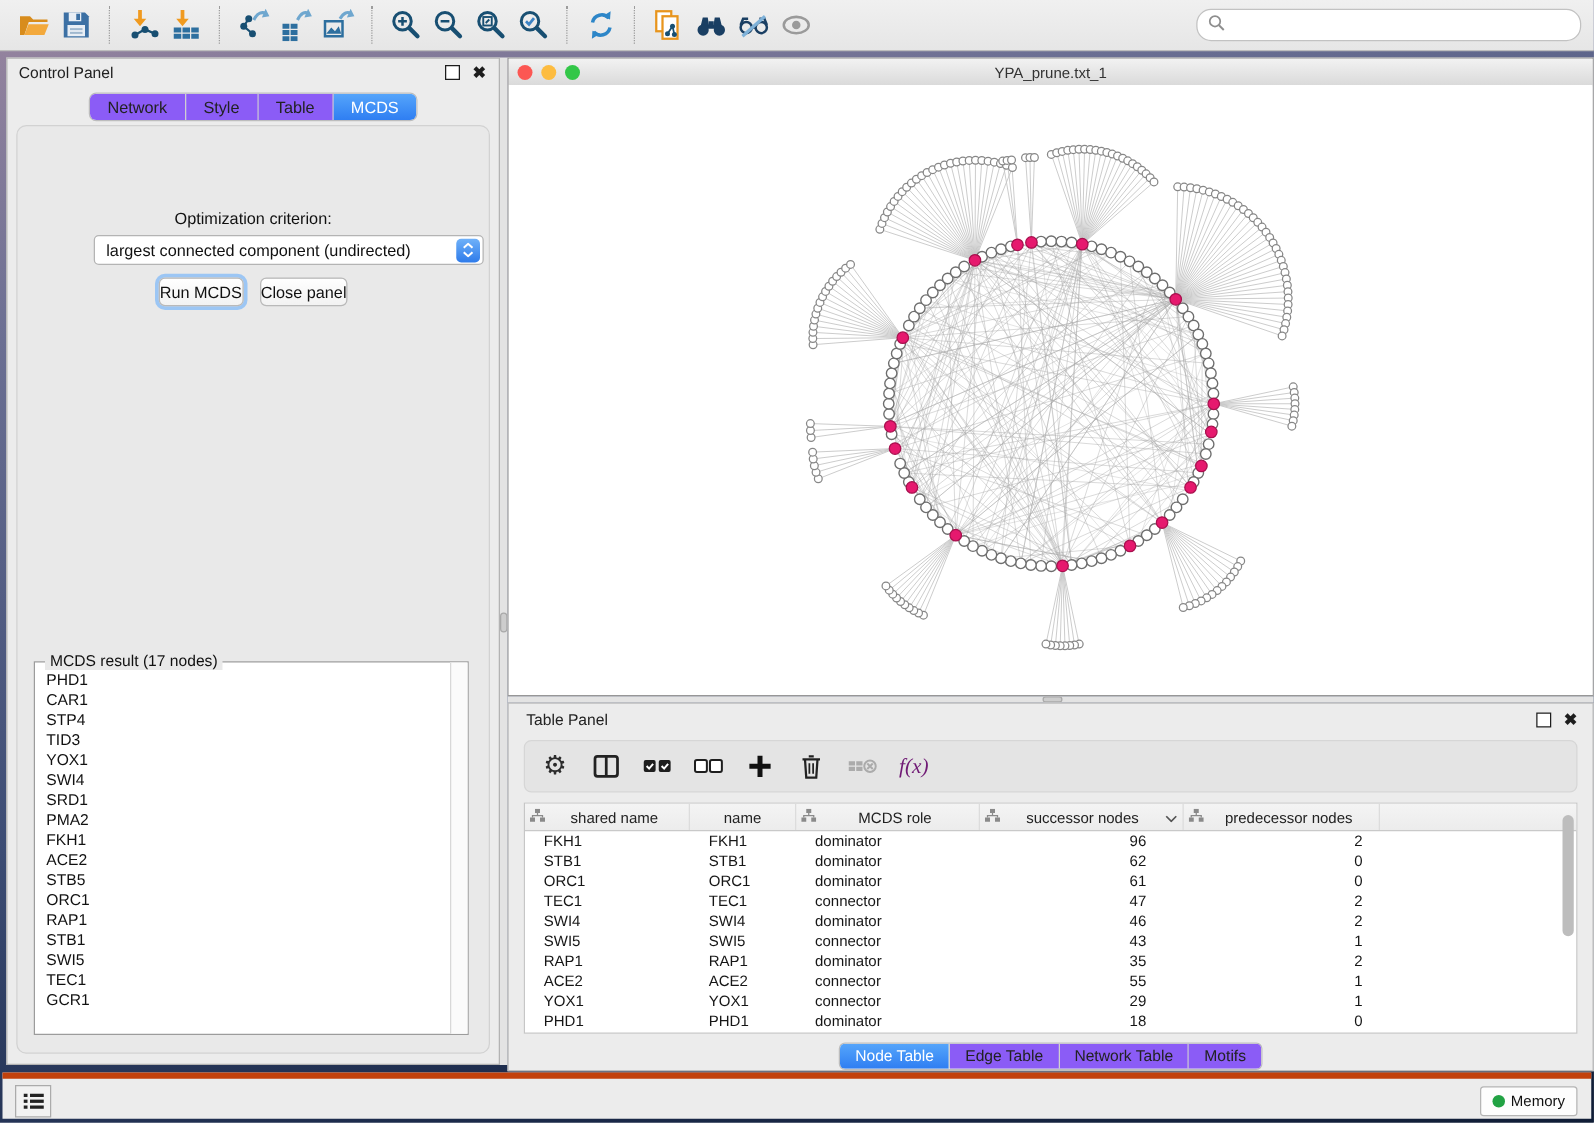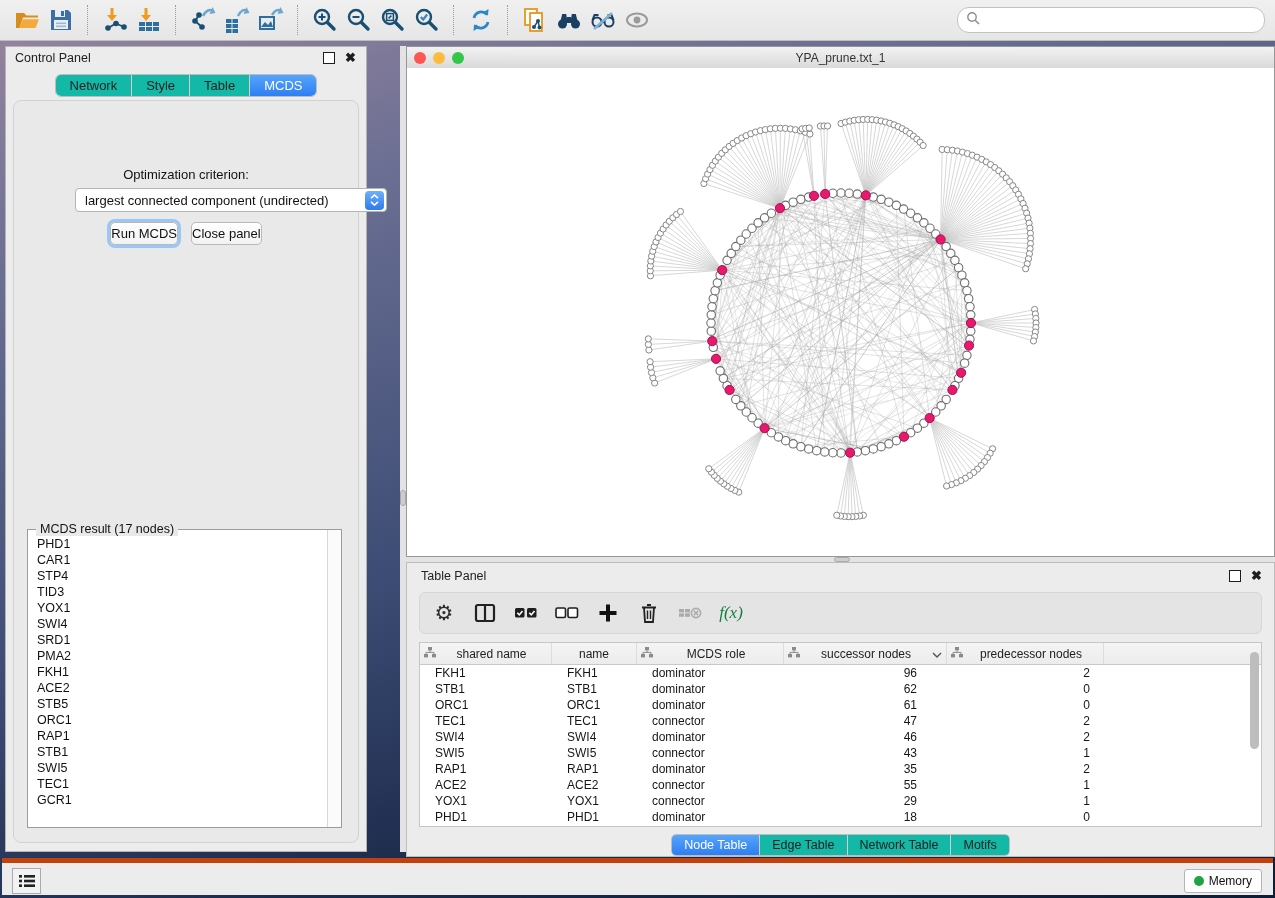--- a/index.html
+++ b/index.html
@@ -8,28 +8,28 @@
   .abs{position:absolute;}
   
   .toolbar{left:0;top:0;width:1275px;height:41px;background:linear-gradient(#f0f0f0,#e6e6e6);
     border-bottom:1px solid #bdbdbd;display:flex;align-items:center;padding:0 10px;box-sizing:border-box;}
   .tbi{width:34px;height:34px;display:flex;align-items:center;justify-content:center;border-radius:4px;flex:0 0 auto;}
   .tb-sep{width:1px;height:30px;border-left:1px dotted #9c9c9c;margin:0 9px;flex:0 0 auto;}
   .searchbox{margin-left:auto;width:290px;height:24px;background:#fff;border:1px solid #c2c2c2;border-radius:12px;
     display:flex;align-items:center;padding:0 8px;}
   .searchbox input{border:none;outline:none;flex:1;font-size:12px;background:transparent;font-family:"Liberation Sans",sans-serif;}
   
-  .cpanel{left:5px;top:46px;width:362px;height:806px;background:#ececec;border:1px solid #b3b3b3;box-sizing:border-box;}
+  .cpanel{left:5px;top:46px;width:395px;height:806px;background:#ececec;border:1px solid #b3b3b3;box-sizing:border-box;}
   .panel-title{font-size:12.5px;color:#222;}
   .win-btns{position:absolute;right:10px;top:5px;display:flex;gap:10px;align-items:center;}
   .float-btn{width:10px;height:10px;border:1.6px solid #1d1d1d;display:inline-block;background:#fff;}
   .close-btn{font-size:13px;font-weight:bold;color:#1d1d1d;line-height:10px;cursor:default;}
   .tabs{position:absolute;left:0;right:0;top:27px;display:flex;justify-content:center;}
   .seg{display:flex;border:1px solid #bdbdbd;border-radius:6px;overflow:hidden;background:#fff;height:21px;}
-  .seg .tab{padding:0 14px;font-size:13px;color:#222;display:flex;align-items:center;border-right:1px solid #cfcfcf;background:#14b8a6;}
+  .seg .tab{padding:0 14px;font-size:13px;color:#222;display:flex;align-items:center;border-right:1px solid #cfcfcf;background:#8b5cf6;}
   .seg .tab:last-child{border-right:none;}
   .seg .tab.sel{background:linear-gradient(#55a5fb,#2f7ef2);color:#fff;}
   .cp-card{position:absolute;left:7px;right:7px;top:53px;bottom:8px;background:#e9e9e9;border:1px solid #d2d2d2;border-radius:8px;}
   .crit-label{position:absolute;left:0;right:0;top:66px;text-align:center;font-size:13px;color:#111;}
   .dropdown{position:absolute;left:40px;top:87px;width:312px;height:24px;background:#fff;border:1px solid #b4b4b4;border-radius:4px;
     display:flex;align-items:center;box-sizing:border-box;margin-left:21px;}
   .dropdown .dd-text{flex:1;font-size:13px;color:#111;padding-left:9px;white-space:nowrap;}
   .dd-step{width:19px;height:19px;margin-right:2px;border-radius:4px;background:linear-gradient(#6fb1f9,#2e7bea);
     display:flex;flex-direction:column;align-items:center;justify-content:center;gap:1px;}
   .btnrow{position:absolute;left:0;right:0;top:121px;display:flex;justify-content:center;gap:13px;}
@@ -51,21 +51,21 @@
   
   .vsplit{left:400px;top:46px;width:6px;height:806px;background:#e3e3e3;}
   .vsplit .h{position:absolute;left:0;top:444px;width:6px;height:16px;background:#cdcdcd;border:1px solid #a9a9a9;border-radius:3px;box-sizing:border-box;}
   .hsplit{left:406px;top:557px;width:869px;height:5px;background:#e3e3e3;}
   .hsplit .h{position:absolute;left:428px;top:0;width:16px;height:5px;background:#cdcdcd;border:1px solid #a9a9a9;border-radius:3px;box-sizing:border-box;}
   
   .tpanel{left:406px;top:562px;width:869px;height:295px;background:#ececec;border:1px solid #bdbdbd;box-sizing:border-box;}
   .tp-toolbar{position:absolute;left:12px;right:12px;top:29px;height:42px;background:#e4e4e4;border:1px solid #d6d6d6;border-radius:6px;
     display:flex;align-items:center;padding:0 10px;box-sizing:border-box;gap:13px;}
   .tpi{width:28px;height:28px;display:flex;align-items:center;justify-content:center;}
-  .fx{font-family:"Liberation Serif",serif;font-style:italic;font-size:17px;color:#15803d;}
+  .fx{font-family:"Liberation Serif",serif;font-style:italic;font-size:17px;color:#701a75;}
   .gear-glyph{font-size:21px;color:#2c2c2c;line-height:22px;}
   .ntable{position:absolute;left:12px;right:12px;top:79px;bottom:29px;background:#fff;border:1px solid #c6c6c6;box-sizing:border-box;}
   .thead{display:flex;height:21px;background:linear-gradient(#f4f4f4,#ececec);border-bottom:1px solid #c9c9c9;}
   .th{display:flex;align-items:center;font-size:12px;color:#222;border-right:1px solid #dcdcdc;box-sizing:border-box;padding:0 4px;}
   .th .lbl{flex:1;text-align:center;}
   .trow{display:flex;height:16px;align-items:center;}
   .td{font-size:12px;color:#161616;box-sizing:border-box;white-space:nowrap;overflow:hidden;}
   .tscroll{position:absolute;right:2px;top:9px;width:9px;height:97px;background:#bdbdbd;border-radius:5px;}
   .bottom-tabs{position:absolute;left:0;right:0;top:271px;display:flex;justify-content:center;}
   

